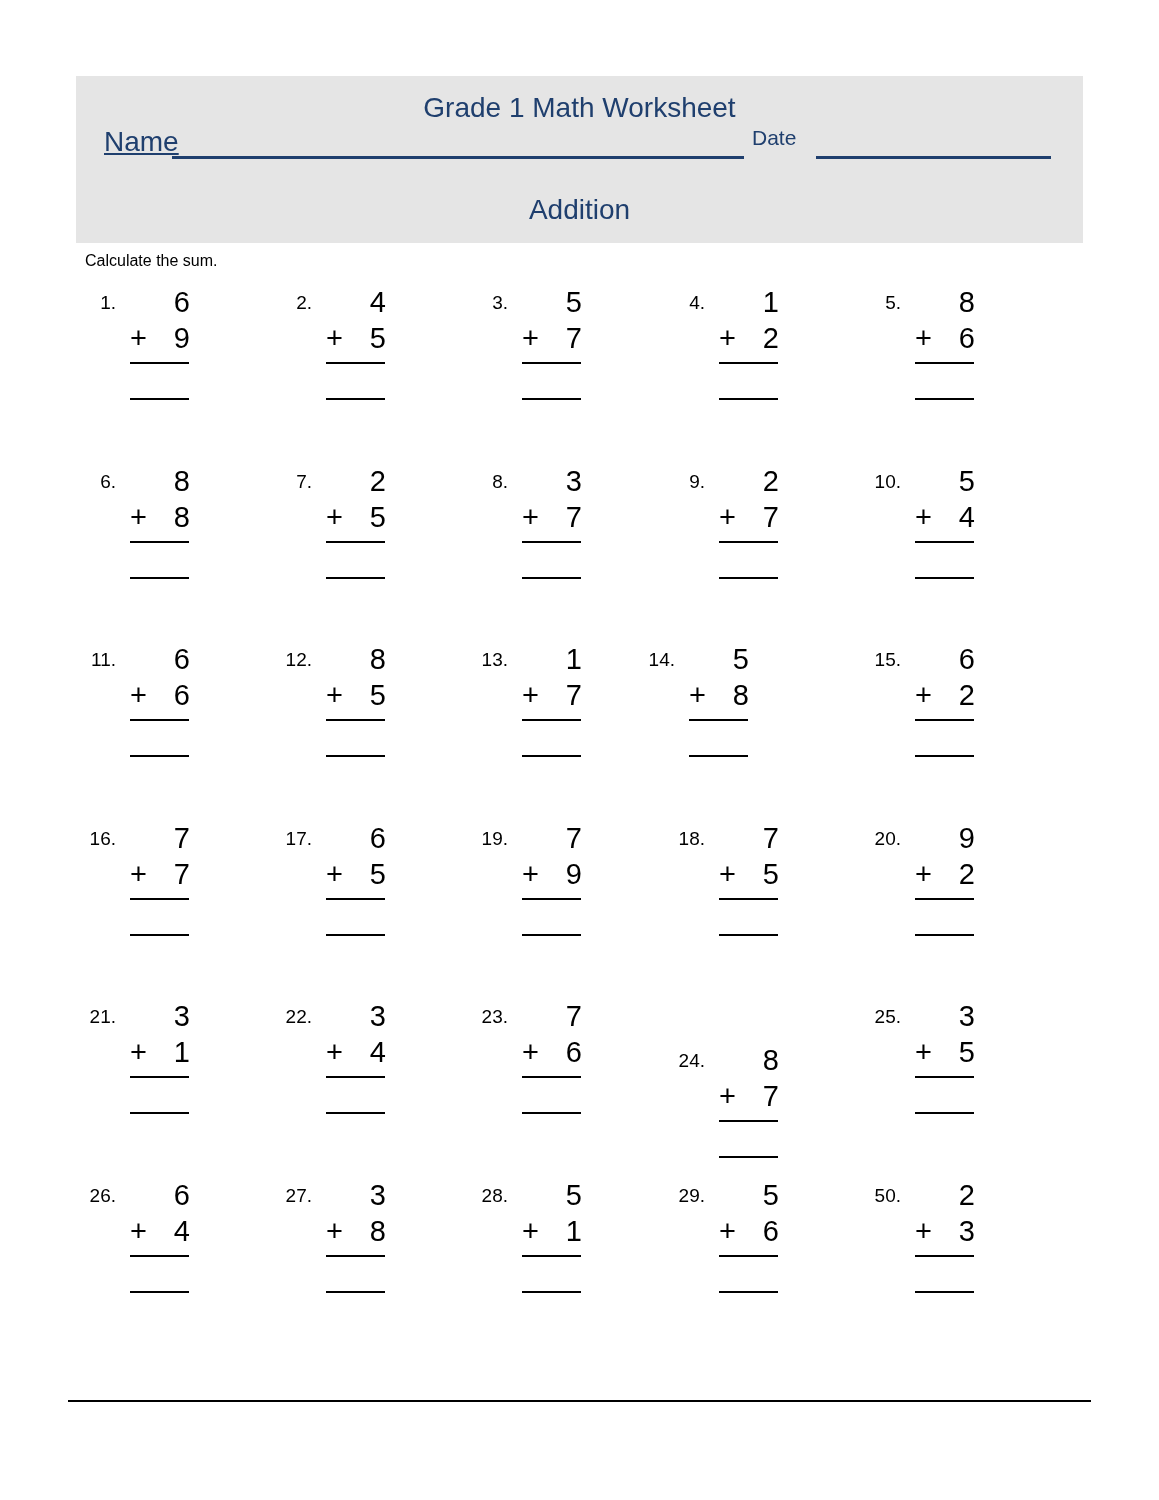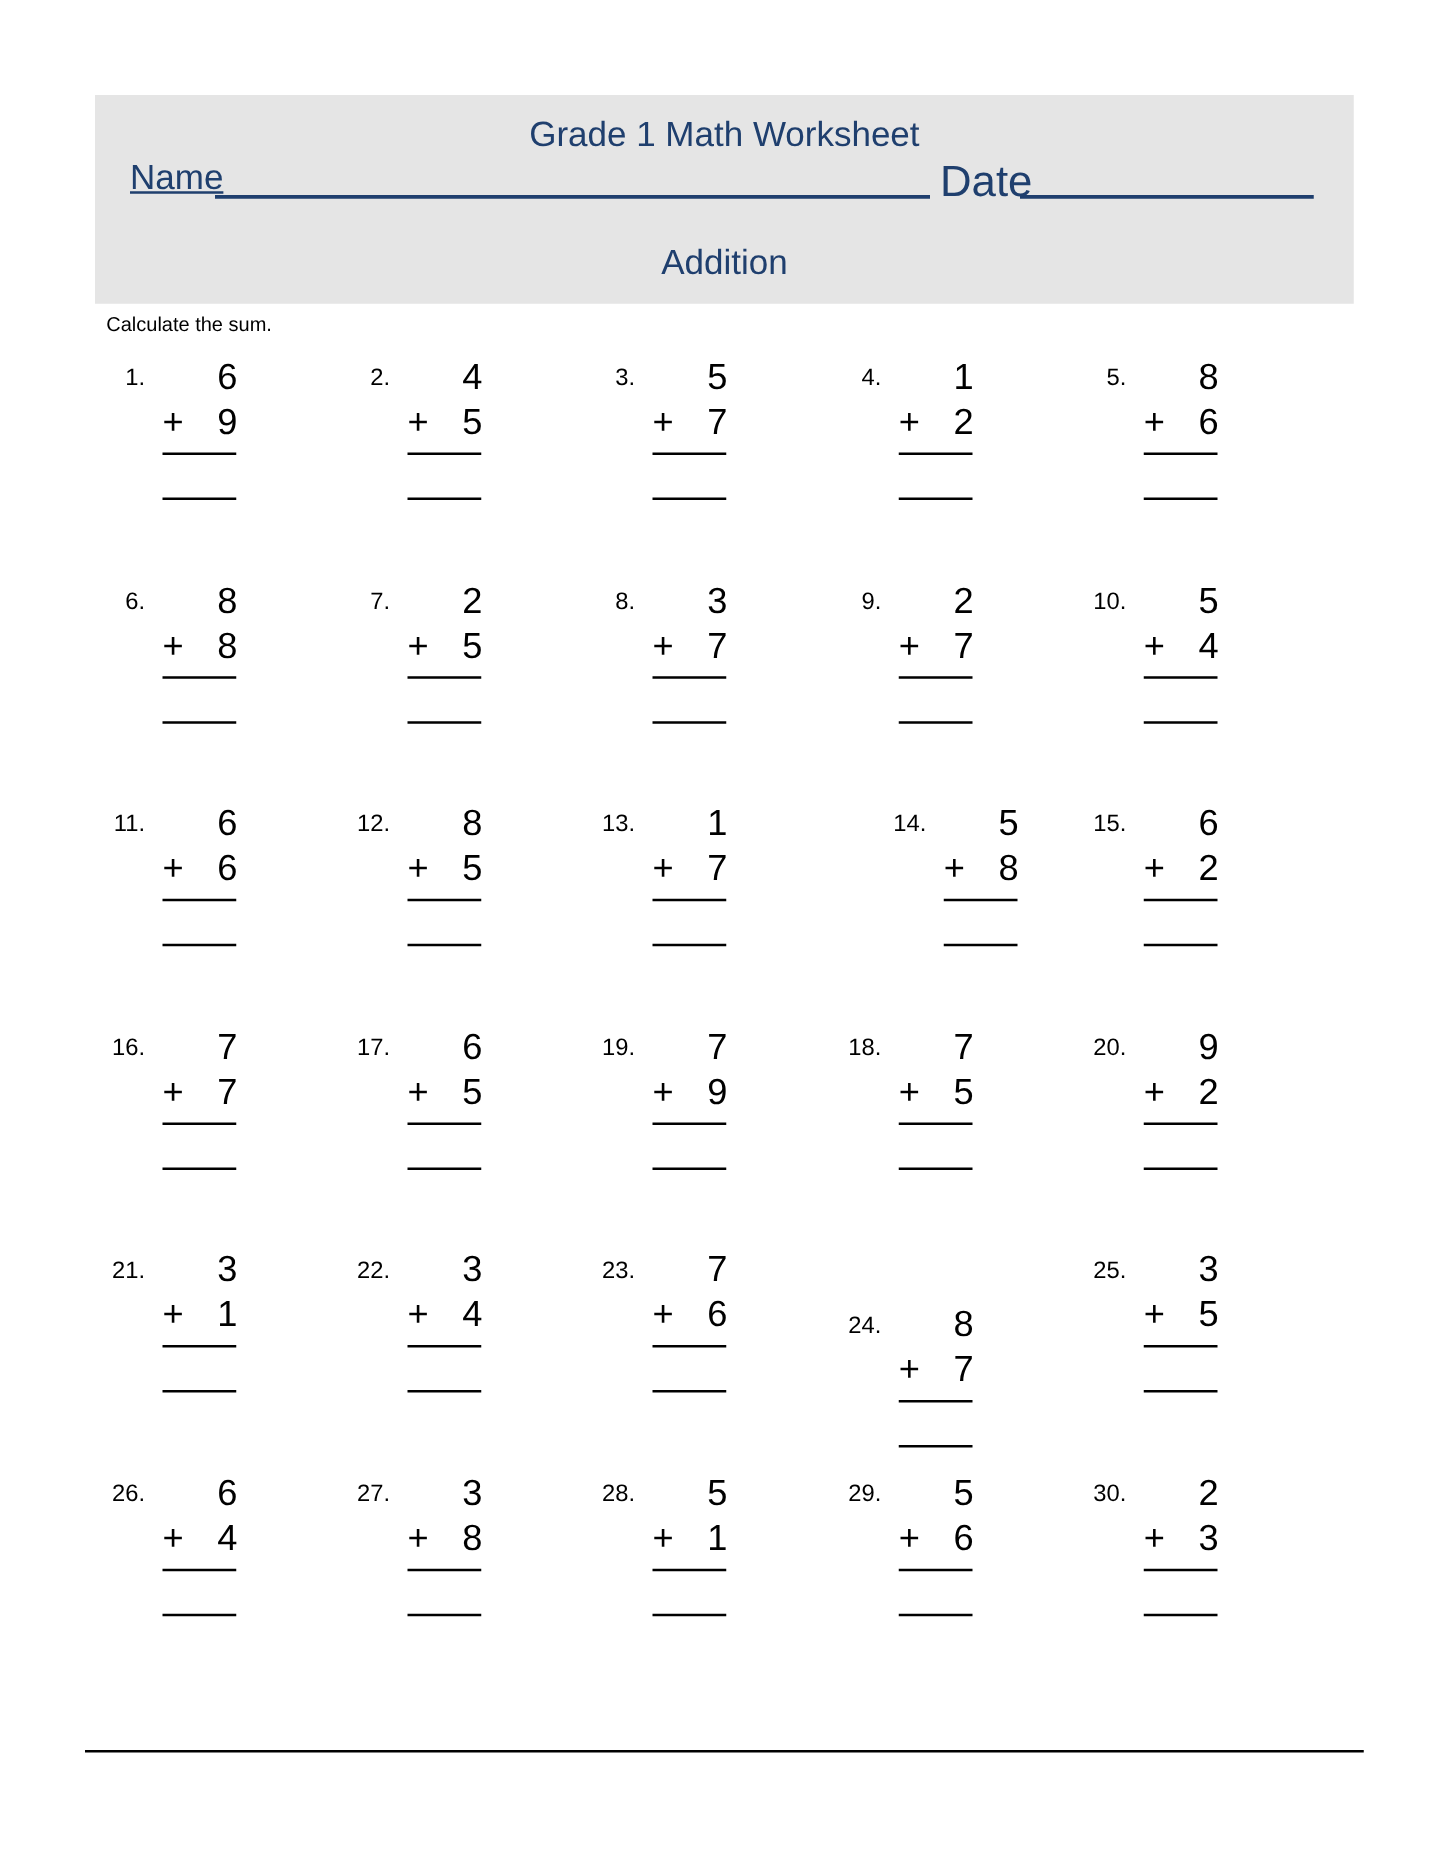--- a/index.html
+++ b/index.html
@@ -5,21 +5,21 @@
     html, body { margin: 0; padding: 0; background: #ffffff; }
     body { width: 1159px; height: 1500px; position: relative; overflow: hidden;
            font-family: "Liberation Sans", sans-serif; color: #000; }
     .header { position: absolute; left: 76px; top: 76px; width: 1007px; height: 167px;
               background: #e5e5e5; color: #1f3f6e; }
     .title { position: absolute; left: 0; width: 100%; top: 16px; text-align: center;
              font-size: 28px; }
     .name-label { position: absolute; left: 28px; top: 50px; font-size: 28px; text-decoration: underline; }
     .name-line { position: absolute; left: 96px; top: 80px; width: 572px; height: 0;
                  border-bottom: 3px solid #1f3f6e; }
-    .date-label { position: absolute; left: 676px; top: 50px; font-size: 35px; }
+    .date-label { position: absolute; left: 676px; top: 50px; font-size: 21px; }
     .date-line { position: absolute; left: 740px; top: 80px; width: 235px; height: 0;
                  border-bottom: 3px solid #1f3f6e; }
     .subtitle { position: absolute; left: 0; width: 100%; top: 118px; text-align: center;
                 font-size: 28px; }
     .instructions { position: absolute; left: 85px; top: 252px; font-size: 16px; }
     .grid { position: absolute; left: 0; top: 0; }
     .problem { position: absolute; width: 190px; height: 130px; }
     .num { position: absolute; left: 0; top: 6px; font-size: 19px; width: 36px; text-align: right; }
     .top-operand { position: absolute; left: 48px; top: 0; width: 62px; text-align: right;
                    font-size: 29px; }
@@ -145,21 +145,21 @@
       <div class="answer-line"></div>
     </div>
     <div class="problem" style="left: 472px; top: 643px;">
       <span class="num">13.</span>
       <span class="top-operand">1</span>
       <span class="plus">+</span>
       <span class="bottom-operand">7</span>
       <div class="rule"></div>
       <div class="answer-line"></div>
     </div>
-    <div class="problem" style="left: 705px; top: 643px;">
+    <div class="problem" style="left: 639px; top: 643px;">
       <span class="num">14.</span>
       <span class="top-operand">5</span>
       <span class="plus">+</span>
       <span class="bottom-operand">8</span>
       <div class="rule"></div>
       <div class="answer-line"></div>
     </div>
     <div class="problem" style="left: 865px; top: 643px;">
       <span class="num">15.</span>
       <span class="top-operand">6</span>
@@ -274,21 +274,21 @@
     </div>
     <div class="problem" style="left: 669px; top: 1179px;">
       <span class="num">29.</span>
       <span class="top-operand">5</span>
       <span class="plus">+</span>
       <span class="bottom-operand">6</span>
       <div class="rule"></div>
       <div class="answer-line"></div>
     </div>
     <div class="problem" style="left: 865px; top: 1179px;">
-      <span class="num">30.</span>
+      <span class="num">50.</span>
       <span class="top-operand">2</span>
       <span class="plus">+</span>
       <span class="bottom-operand">3</span>
       <div class="rule"></div>
       <div class="answer-line"></div>
     </div>
   </div>
 
 <div class="footer-line"></div>
 

